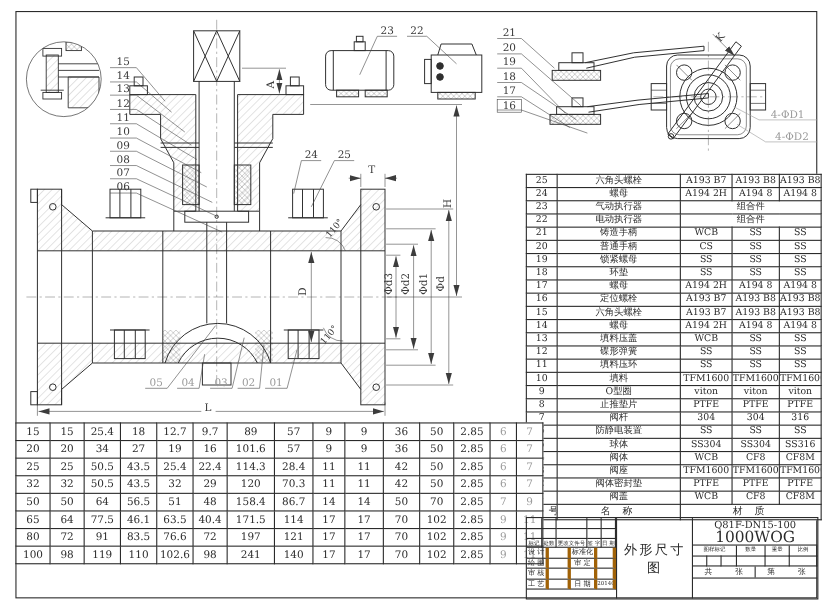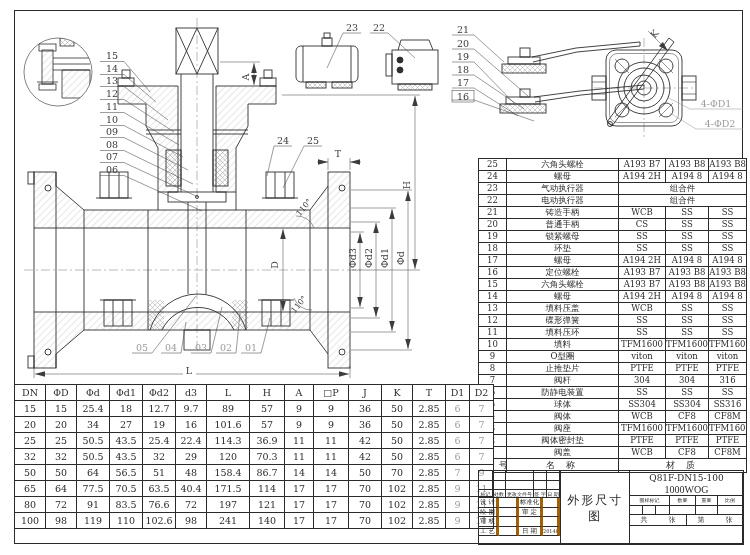--- a/index.html
+++ b/index.html
@@ -34,21 +34,21 @@
   .revgrid{display:grid;grid-template-columns:14px 13px 28px 13px 13px;height:19px;}
   .revgrid div{border-right:1px solid #2b2b2b;border-bottom:1px solid #2b2b2b;}
   .revhead{display:grid;grid-template-columns:14px 13px 28px 13px 13px;height:8px;
            font-size:5px;line-height:8px;text-align:center;}
   .revhead div{border-right:1px solid #2b2b2b;border-bottom:1px solid #2b2b2b;overflow:hidden;}
   .signrow{display:grid;grid-template-columns:20px 20px 24px 17px;height:9.5px;
            font-size:6.5px;line-height:9.5px;text-align:center;}
   .signrow div{border-right:3px solid #a16207;border-bottom:1px solid #2b2b2b;overflow:hidden;}
   .tb-title{font-size:12px;letter-spacing:2px;line-height:16px;text-align:center;}
   .tb-model{font-size:9px;text-align:center;height:13px;line-height:14px;}
-  .tb-rating{font-size:10px;text-align:center;height:11px;line-height:11px;font-family:Liberation Serif, serif;}
+  .tb-rating{font-size:14px;text-align:center;height:11px;line-height:11px;}
   .stamphead{display:grid;grid-template-columns:40px 26px 22px 25px;height:9px;
              font-size:5px;line-height:9px;text-align:center;border-top:1px solid #2b2b2b;}
   .stamphead div{border-right:1px solid #2b2b2b;border-bottom:1px solid #2b2b2b;}
   .stampcells{display:grid;grid-template-columns:13px 13px 14px 26px 22px 25px;height:10px;}
   .stampcells div{border-right:1px solid #2b2b2b;border-bottom:1px solid #2b2b2b;}
   .sheetinfo{display:flex;height:10px;font-size:7px;line-height:10px;border-bottom:1px solid #2b2b2b;}
   .sheetinfo .half{flex:1;display:flex;justify-content:space-around;border-right:1px solid #2b2b2b;}
 </style>
 </head>
 <body>
@@ -535,37 +535,20 @@
         <td class="c-no">序 号</td>
         <td class="c-name">名    称</td>
         <td colspan="3">材    质</td>
       </tr>
     </tfoot>
   </table>
 
   <table class="dims">
     <tbody>
         <tr>
-          <td style="width: 30px;">DN</td>
-          <td style="width: 30px;">ΦD</td>
-          <td style="width: 32px;">Φd</td>
-          <td style="width: 32px;">Φd1</td>
-          <td style="width: 32px;">Φd2</td>
-          <td style="width: 30px;">d3</td>
-          <td style="width: 42px;">L</td>
-          <td style="width: 34px;">H</td>
-          <td style="width: 28px;">A</td>
-          <td style="width: 34px;">□P</td>
-          <td style="width: 32px;">J</td>
-          <td style="width: 30px;">K</td>
-          <td style="width: 32px;">T</td>
-          <td style="width: 23px;">D1</td>
-          <td style="width: 23px;">D2</td>
-        </tr>
-        <tr>
           <td style="width: 30px;">15</td>
           <td style="width: 30px;">15</td>
           <td style="width: 32px;">25.4</td>
           <td style="width: 32px;">18</td>
           <td style="width: 32px;">12.7</td>
           <td style="width: 30px;">9.7</td>
           <td style="width: 42px;">89</td>
           <td style="width: 34px;">57</td>
           <td style="width: 28px;">9</td>
           <td style="width: 34px;">9</td>
@@ -593,21 +576,21 @@
           <td class="gray" style="width: 23px;">7</td>
         </tr>
         <tr>
           <td style="width: 30px;">25</td>
           <td style="width: 30px;">25</td>
           <td style="width: 32px;">50.5</td>
           <td style="width: 32px;">43.5</td>
           <td style="width: 32px;">25.4</td>
           <td style="width: 30px;">22.4</td>
           <td style="width: 42px;">114.3</td>
-          <td style="width: 34px;">36.9</td>
+          <td style="width: 34px;">28.4</td>
           <td style="width: 28px;">11</td>
           <td style="width: 34px;">11</td>
           <td style="width: 32px;">42</td>
           <td style="width: 30px;">50</td>
           <td style="width: 32px;">2.85</td>
           <td class="gray" style="width: 23px;">6</td>
           <td class="gray" style="width: 23px;">7</td>
         </tr>
         <tr>
           <td style="width: 30px;">32</td>
@@ -640,21 +623,21 @@
           <td style="width: 32px;">50</td>
           <td style="width: 30px;">70</td>
           <td style="width: 32px;">2.85</td>
           <td class="gray" style="width: 23px;">7</td>
           <td class="gray" style="width: 23px;">9</td>
         </tr>
         <tr>
           <td style="width: 30px;">65</td>
           <td style="width: 30px;">64</td>
           <td style="width: 32px;">77.5</td>
-          <td style="width: 32px;">70.5</td>
+          <td style="width: 32px;">46.1</td>
           <td style="width: 32px;">63.5</td>
           <td style="width: 30px;">40.4</td>
           <td style="width: 42px;">171.5</td>
           <td style="width: 34px;">114</td>
           <td style="width: 28px;">17</td>
           <td style="width: 34px;">17</td>
           <td style="width: 32px;">70</td>
           <td style="width: 30px;">102</td>
           <td style="width: 32px;">2.85</td>
           <td class="gray" style="width: 23px;">9</td>

